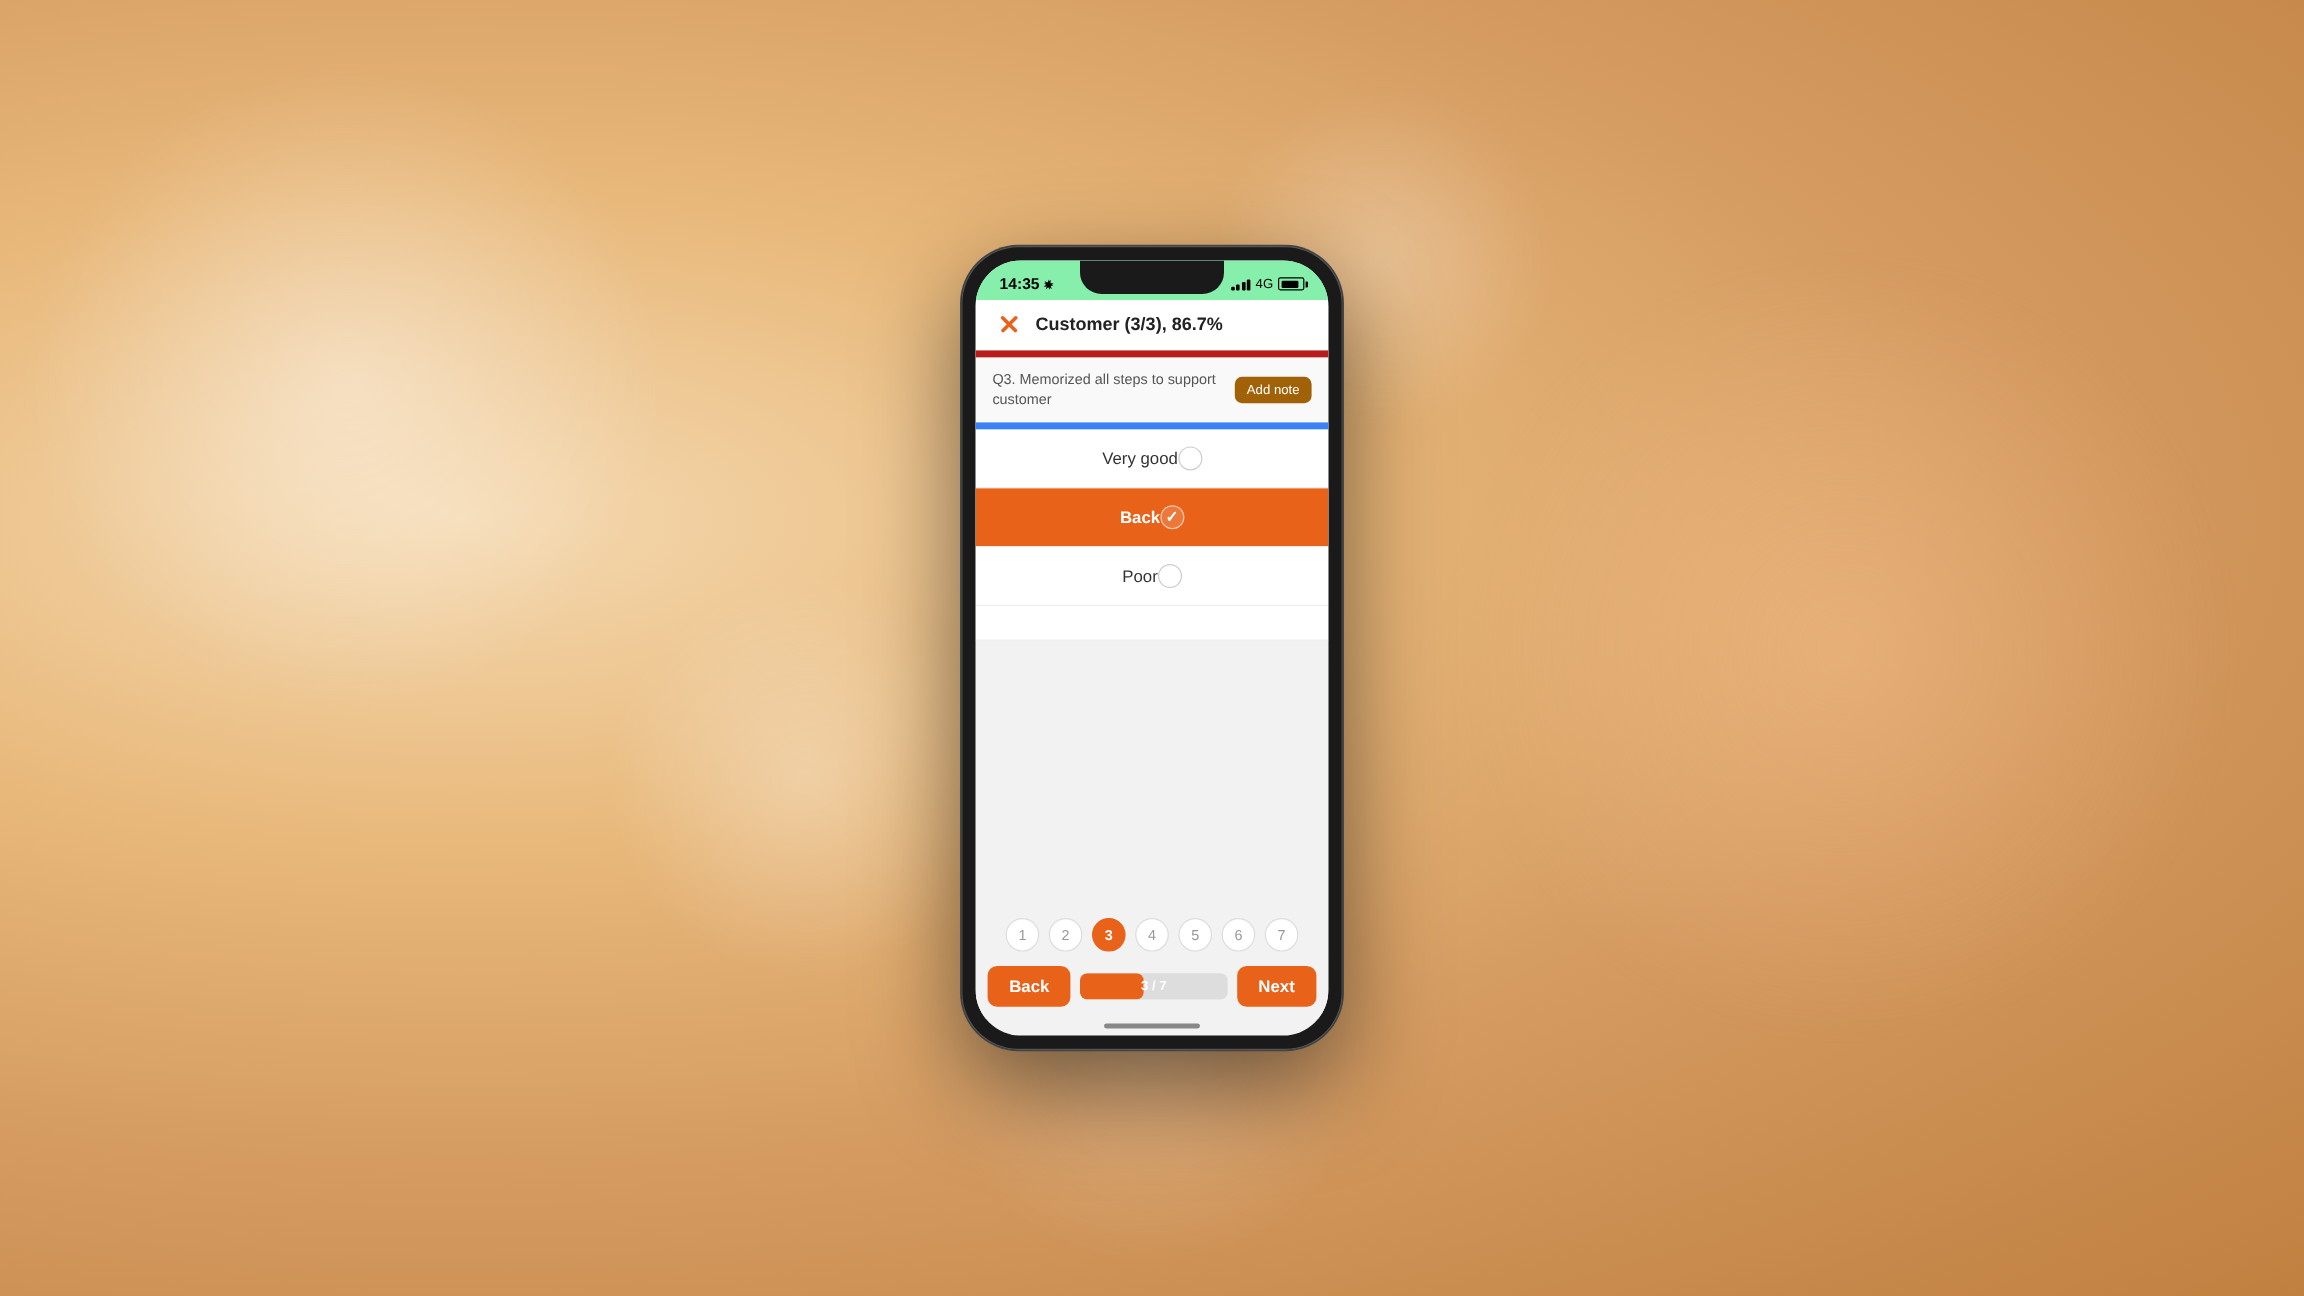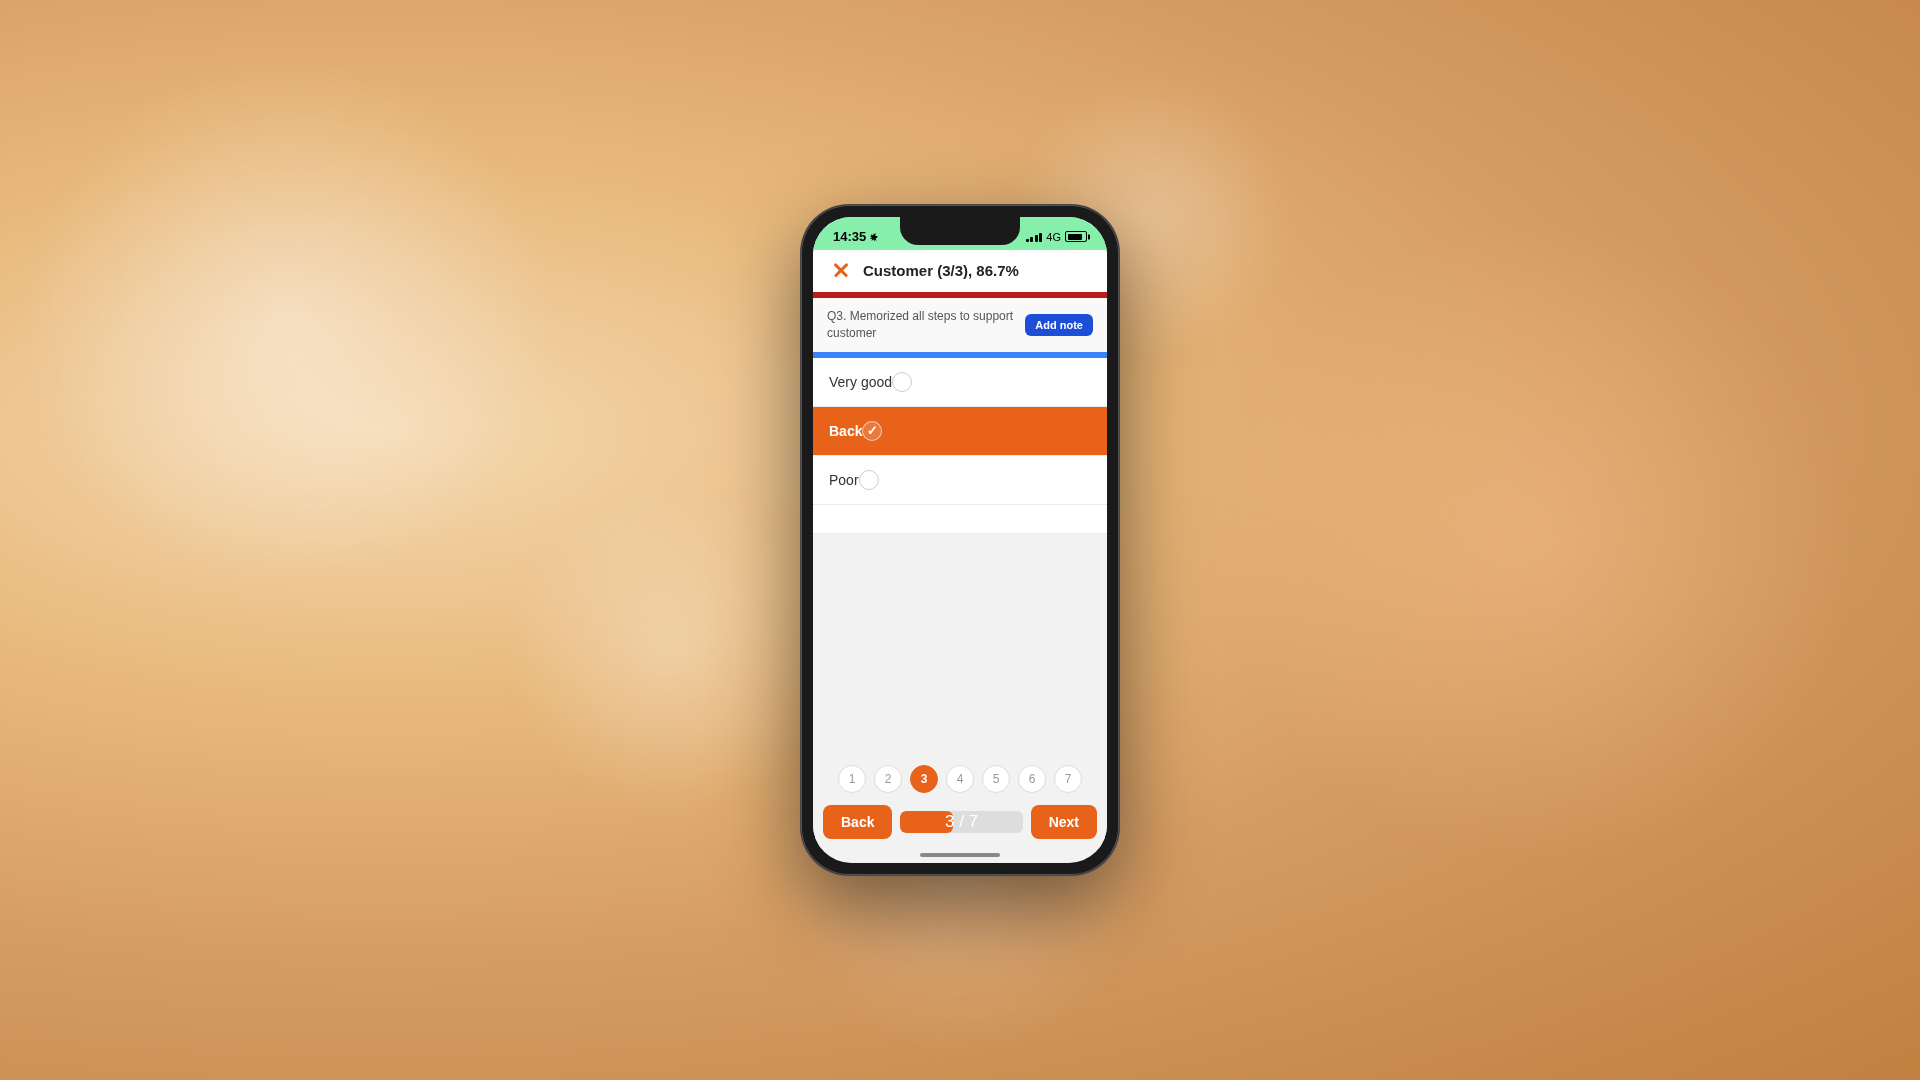--- a/index.html
+++ b/index.html
@@ -202,43 +202,43 @@
     }
 
     .question-text {
       font-size: 12px;
       color: #555;
       flex: 1;
       line-height: 1.4;
     }
 
     .add-note-btn {
-      background: #1d4ed8;
+      background: #a16207;
       color: #fff;
       border: none;
       border-radius: 6px;
       padding: 5px 10px;
       font-size: 11px;
-      font-weight: 700;
+      font-weight: 400;
       cursor: pointer;
       white-space: nowrap;
       margin-left: 8px;
     }
 
     
     .options-list {
       flex: 1;
       background: #f2f2f2;
       overflow-y: auto;
     }
 
     .option-item {
       display: flex;
       align-items: center;
-      justify-content: flex-start;
+      justify-content: center;
       padding: 14px 16px;
       background: #fff;
       border-bottom: 1px solid #ebebeb;
       cursor: pointer;
     }
 
     .option-item.selected {
       background: #e8621a;
     }
 
@@ -356,22 +356,22 @@
       height: 100%;
       background: #e8621a;
       border-radius: 6px;
     }
 
     .progress-label {
       position: absolute;
       top: 50%;
       left: 50%;
       transform: translate(-50%, -50%);
-      font-size: 17px;
-      font-weight: 400;
+      font-size: 11px;
+      font-weight: 700;
       color: #fff;
     }
 
     .home-indicator {
       width: 80px;
       height: 4px;
       background: #888;
       border-radius: 2px;
       margin: 4px auto 6px;
     }

